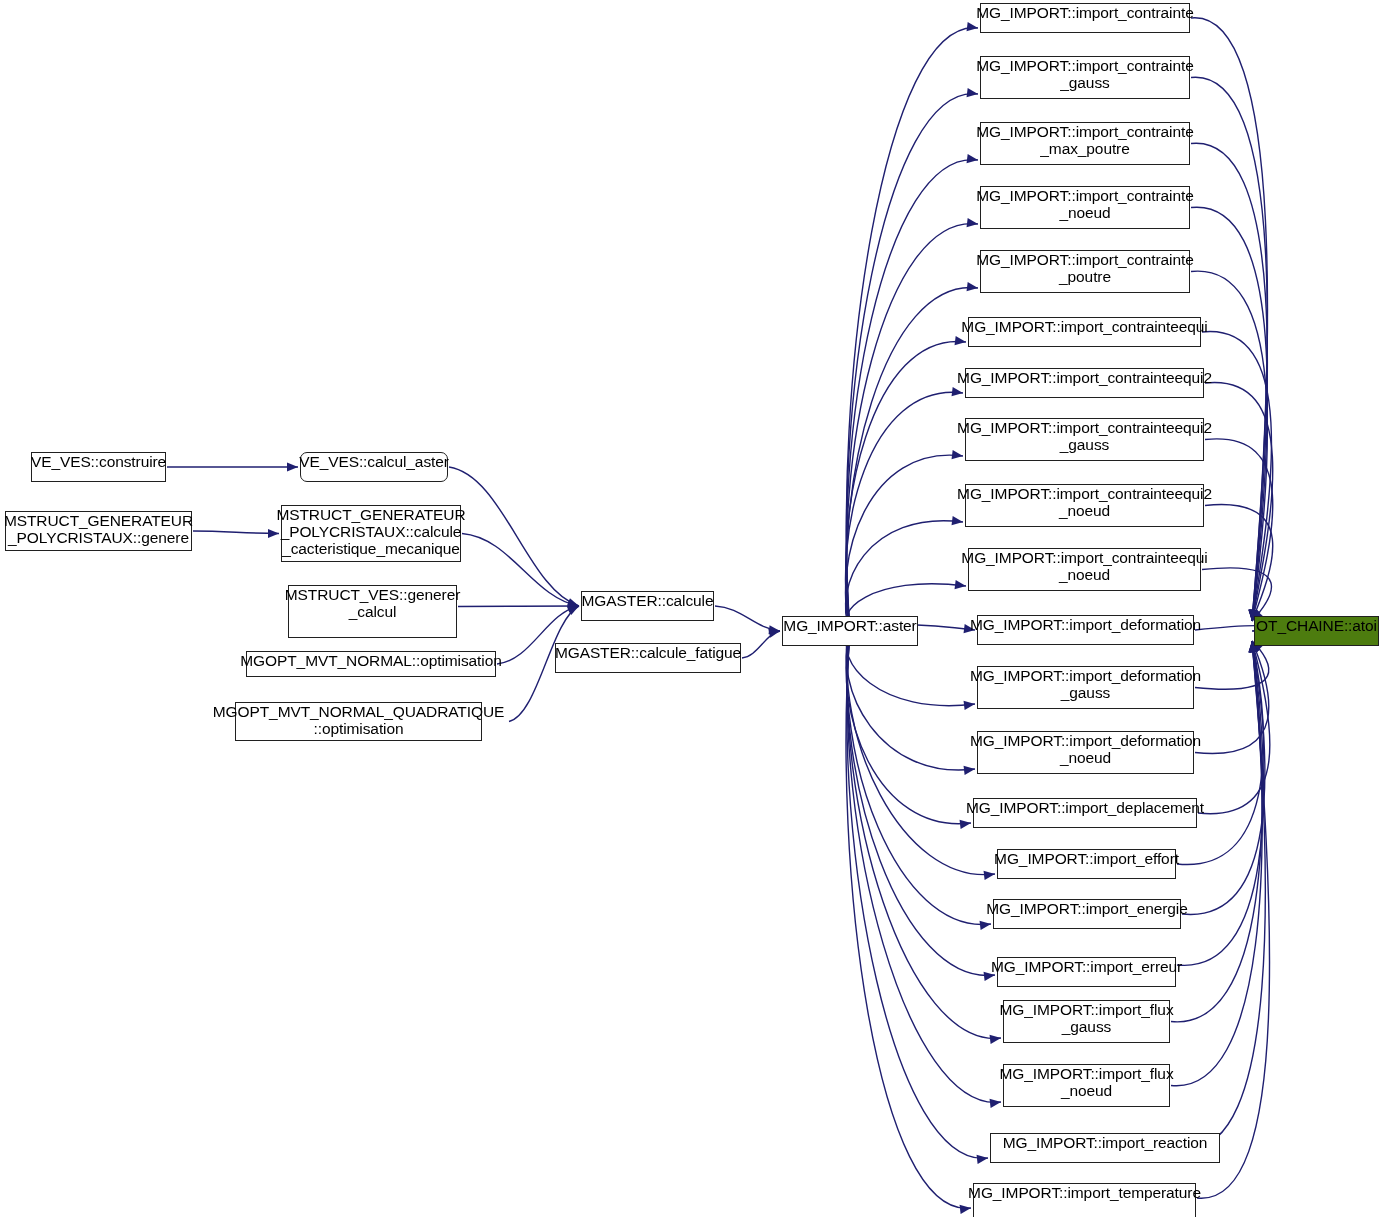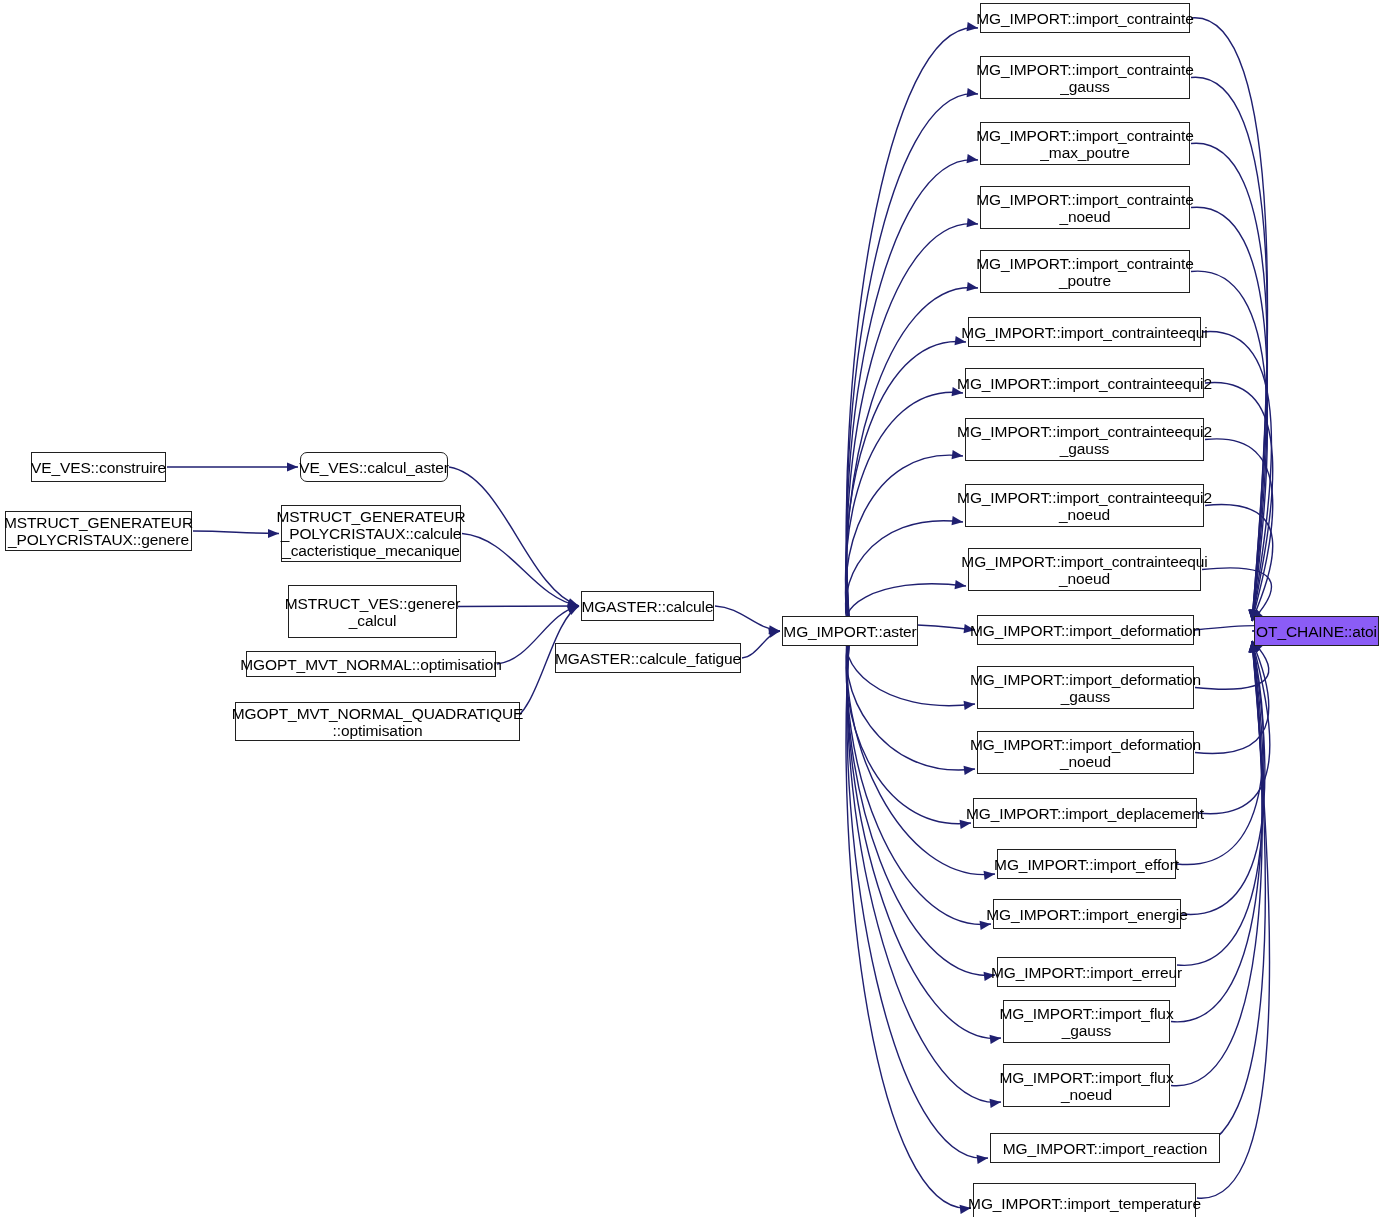--- a/index.html
+++ b/index.html
@@ -1,23 +1,23 @@
 <!DOCTYPE html>
 <html><head>
 <meta charset="utf-8">
 <style>
   html,body{margin:0;padding:0;background:#ffffff;}
   #canvas{position:relative;width:1383px;height:1217px;background:#ffffff;
           font-family:"Liberation Sans",sans-serif;overflow:hidden;}
   svg.edges{position:absolute;left:0;top:0;width:1383px;height:1217px;pointer-events:none;}
   .node{position:absolute;box-sizing:border-box;border:1px solid #202020;
-        background:#ffffff;display:flex;align-items:center;justify-content:center;
+        background:#ffffff;display:flex;align-items:flex-start;justify-content:center;
         text-align:center;color:#000000;font-size:15.5px;line-height:17px;
         letter-spacing:-0.1px;z-index:2;}
-  .node.current{background:#8b5cf6;}
+  .node.current{background:#4d7c0f;}
   .node span{display:block;padding:0 4px;white-space:pre-line;}
 </style>
 </head>
 <body>
 
 <div id="canvas">
   <svg class="edges" id="edge-layer" viewBox="0 0 1383 1217" xmlns="http://www.w3.org/2000/svg">
       <path d="M167,467 C219.4,467 245.6,467 298,467" stroke="#1f1f70" stroke-width="1.4" fill="none"></path>
       <polygon points="298,467 287,471.6 287,462.4" fill="#1f1f70"></polygon>
       <path d="M193,531 C227.4,531 244.6,533.5 279,533.5" stroke="#1f1f70" stroke-width="1.4" fill="none"></path>
@@ -220,21 +220,21 @@
         <span>MSTRUCT_GENERATEUR
 _POLYCRISTAUX::genere</span>
       </div>
       <div class="node" style="left: 288px; top: 585px; width: 169px; height: 53px;">
         <span>MSTRUCT_VES::generer
 _calcul</span>
       </div>
       <div class="node" style="left: 246px; top: 651px; width: 250px; height: 26px;">
         <span>MGOPT_MVT_NORMAL::optimisation</span>
       </div>
-      <div class="node" style="left: 235px; top: 702px; width: 285px; height: 39px;">
+      <div class="node" style="left: 235px; top: 702px; width: 247px; height: 39px;">
         <span>MGOPT_MVT_NORMAL_QUADRATIQUE
 ::optimisation</span>
       </div>
       <div class="node current" style="left: 1254px; top: 616px; width: 125px; height: 30px;">
         <span>OT_CHAINE::atoi</span>
       </div>
     </div>
 </div>
 
 </body></html>

